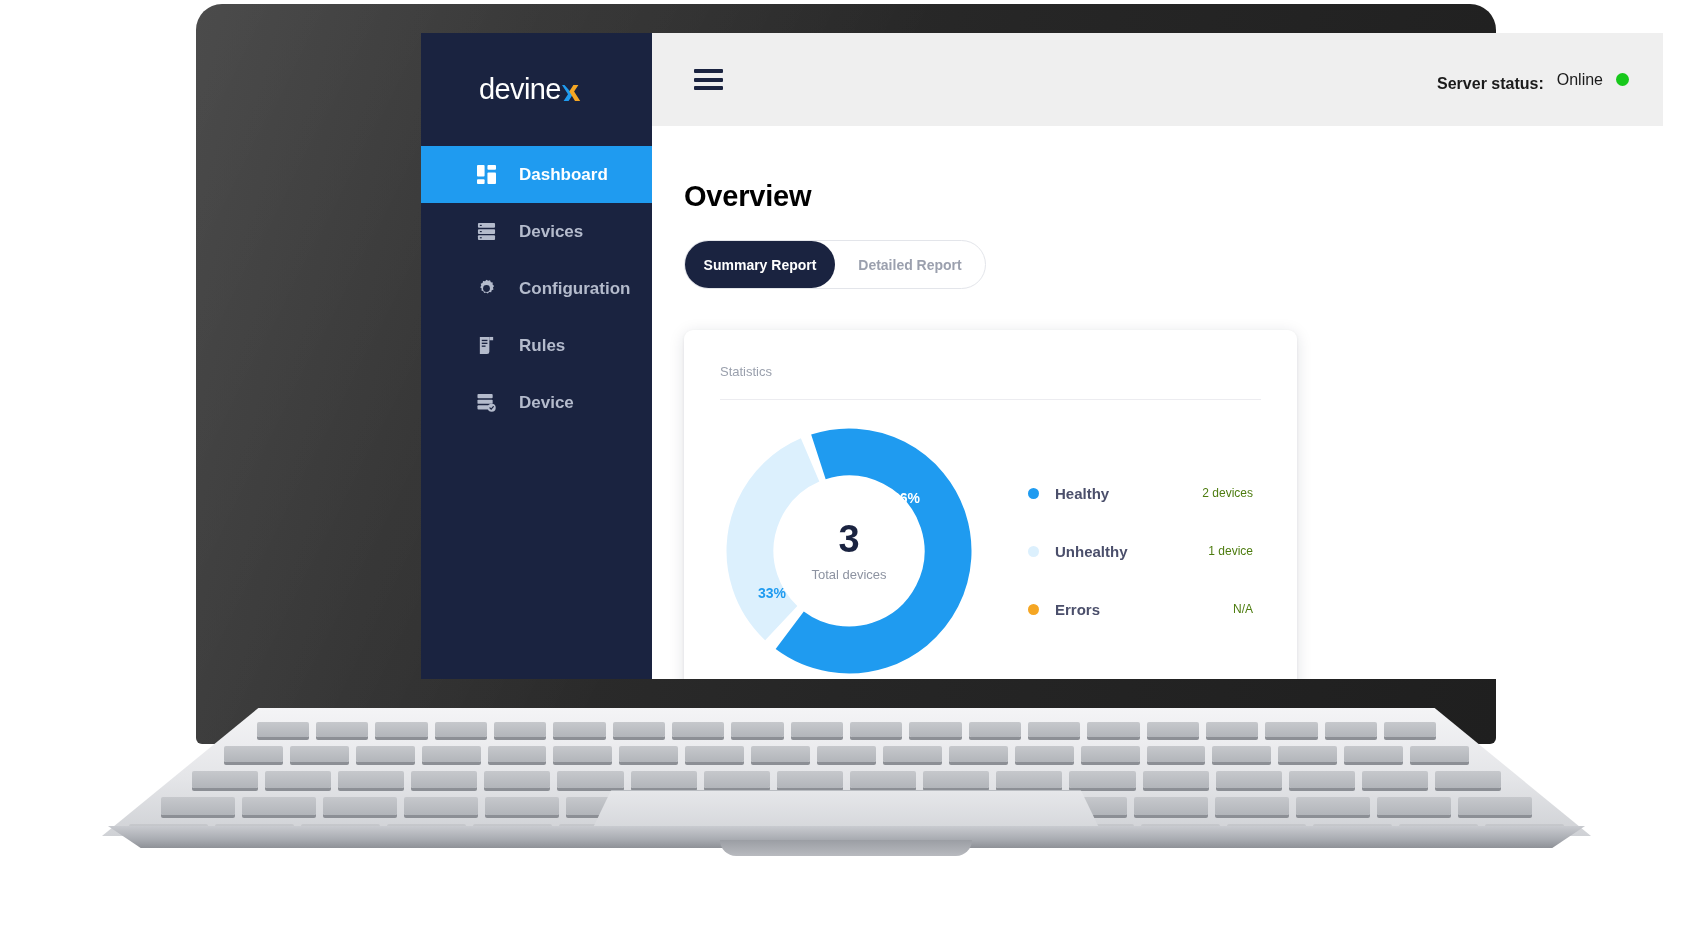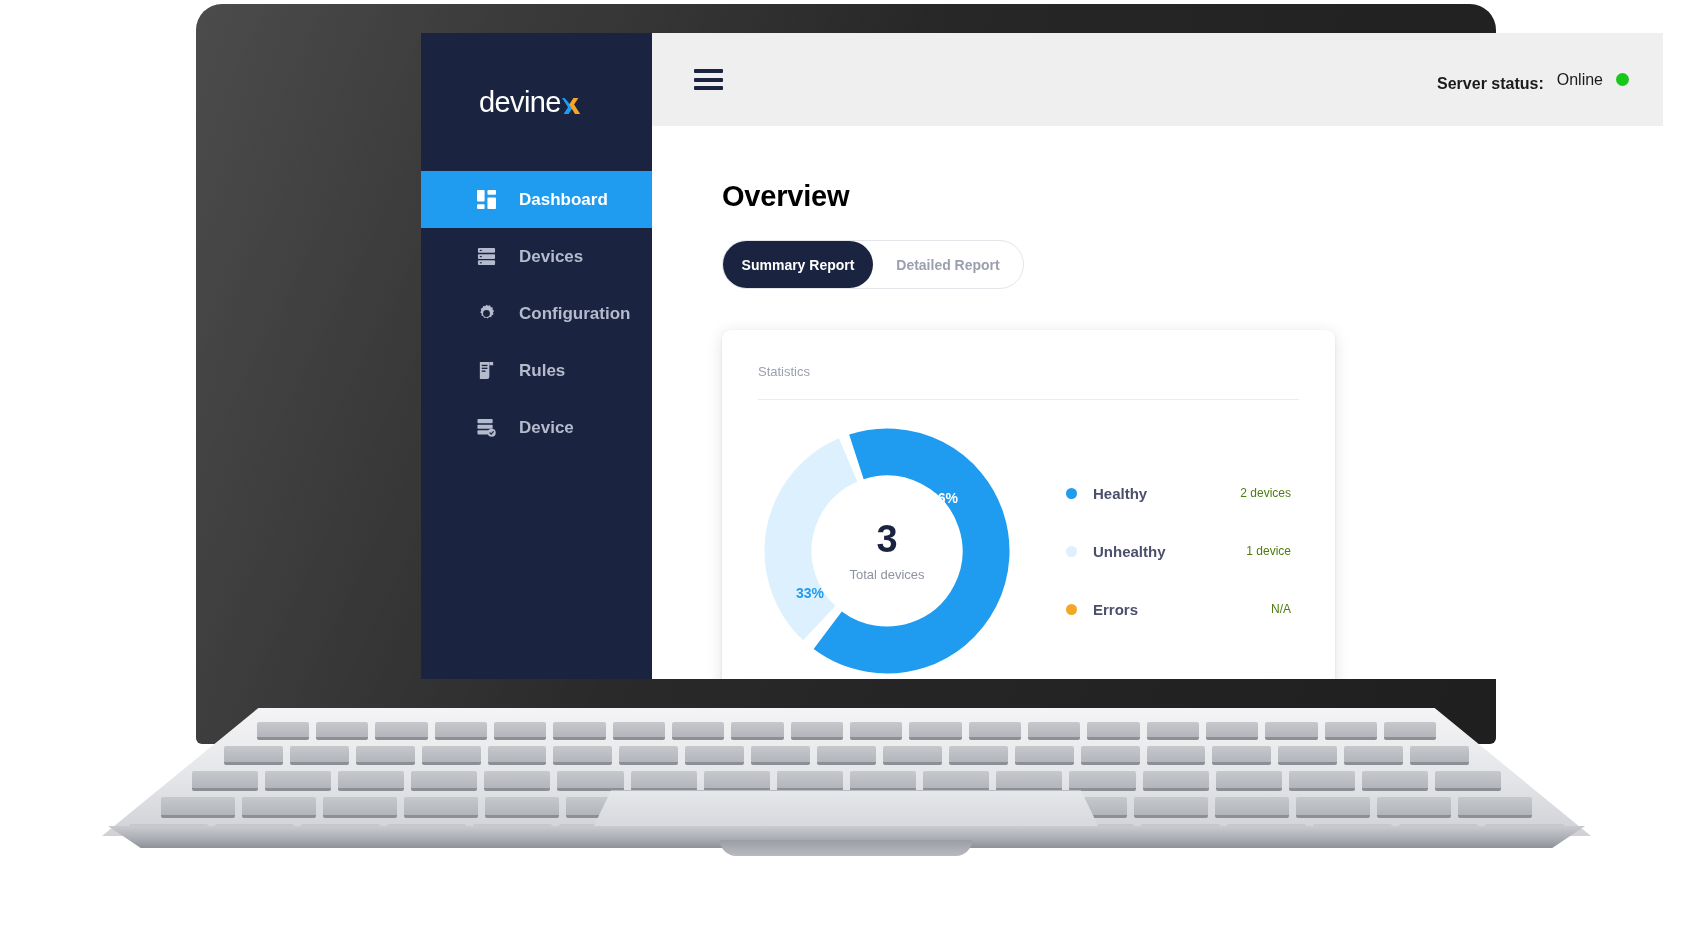--- a/index.html
+++ b/index.html
@@ -91,21 +91,21 @@
   
   .app { position: absolute; inset: 0; display: flex; background: #fff; }
 
   .sidebar {
     width: 231px; height: 100%;
     background: #1a2340;
     flex: 0 0 231px;
     position: relative;
   }
   .brand {
-    height: 138px;
+    height: 113px;
     display: flex; align-items: center;
     padding-left: 58px;
   }
   .brand-text {
     font-size: 29px; font-weight: 400;
     letter-spacing: -0.6px;
     color: #ffffff;
   }
   .logo-x-wrap { position: relative; display: inline-block; }
 
@@ -134,21 +134,21 @@
     padding: 0 34px 0 42px;
     flex: 0 0 93px;
   }
   .burger { width: 29px; height: 21px; display: flex; flex-direction: column; justify-content: space-between; cursor: pointer; }
   .burger span { display: block; height: 4px; background: #1a2340; border-radius: 1px; }
   .server-status { display: flex; align-items: center; gap: 13px; font-size: 16px; color: #1b1b1b; }
   .ss-label { font-weight: 700; margin-top: 8px; }
   .ss-value { font-weight: 400; }
   .ss-dot { width: 13px; height: 13px; border-radius: 50%; background: #17c81b; }
 
-  .main { flex: 1 1 auto; padding: 54px 0 0 70px; }
+  .main { flex: 1 1 auto; padding: 54px 0 0 32px; }
   .page-title { font-size: 29px; font-weight: 700; color: #000; letter-spacing: -0.2px; }
 
   .tabs {
     margin-top: 27px;
     width: 302px; height: 49px;
     border: 1px solid #e3e5ea;
     border-radius: 26px;
     display: flex; align-items: center;
     background: #fff;
     position: relative;

